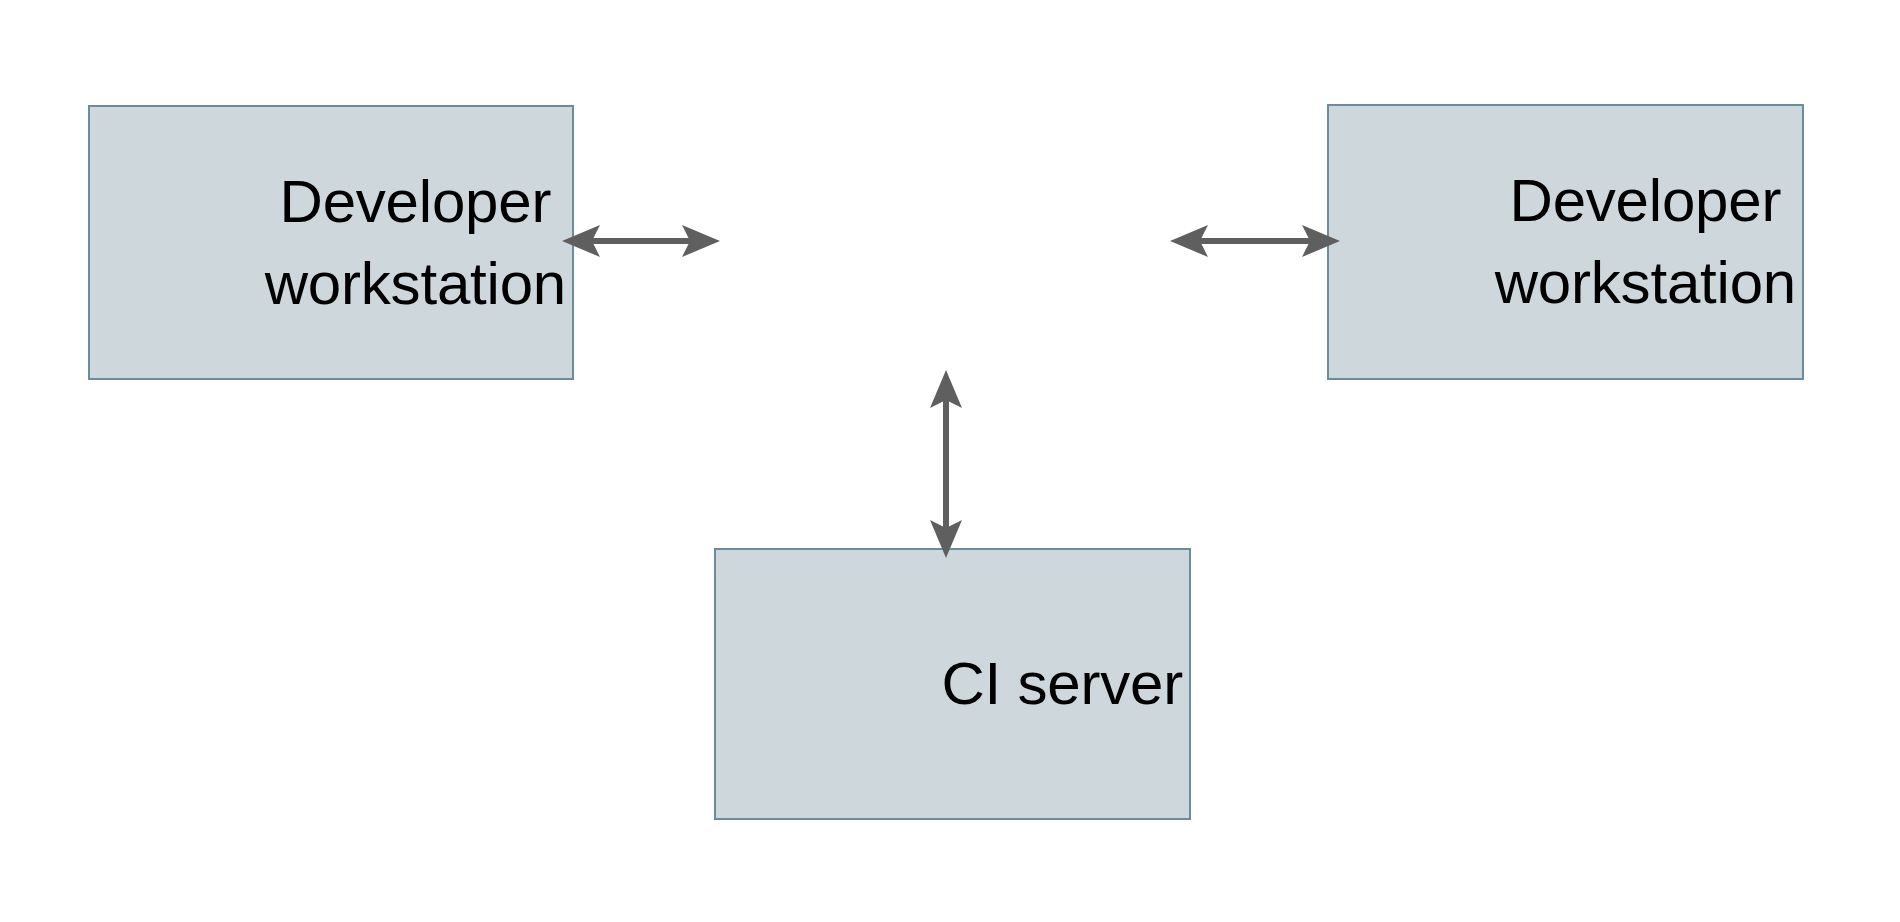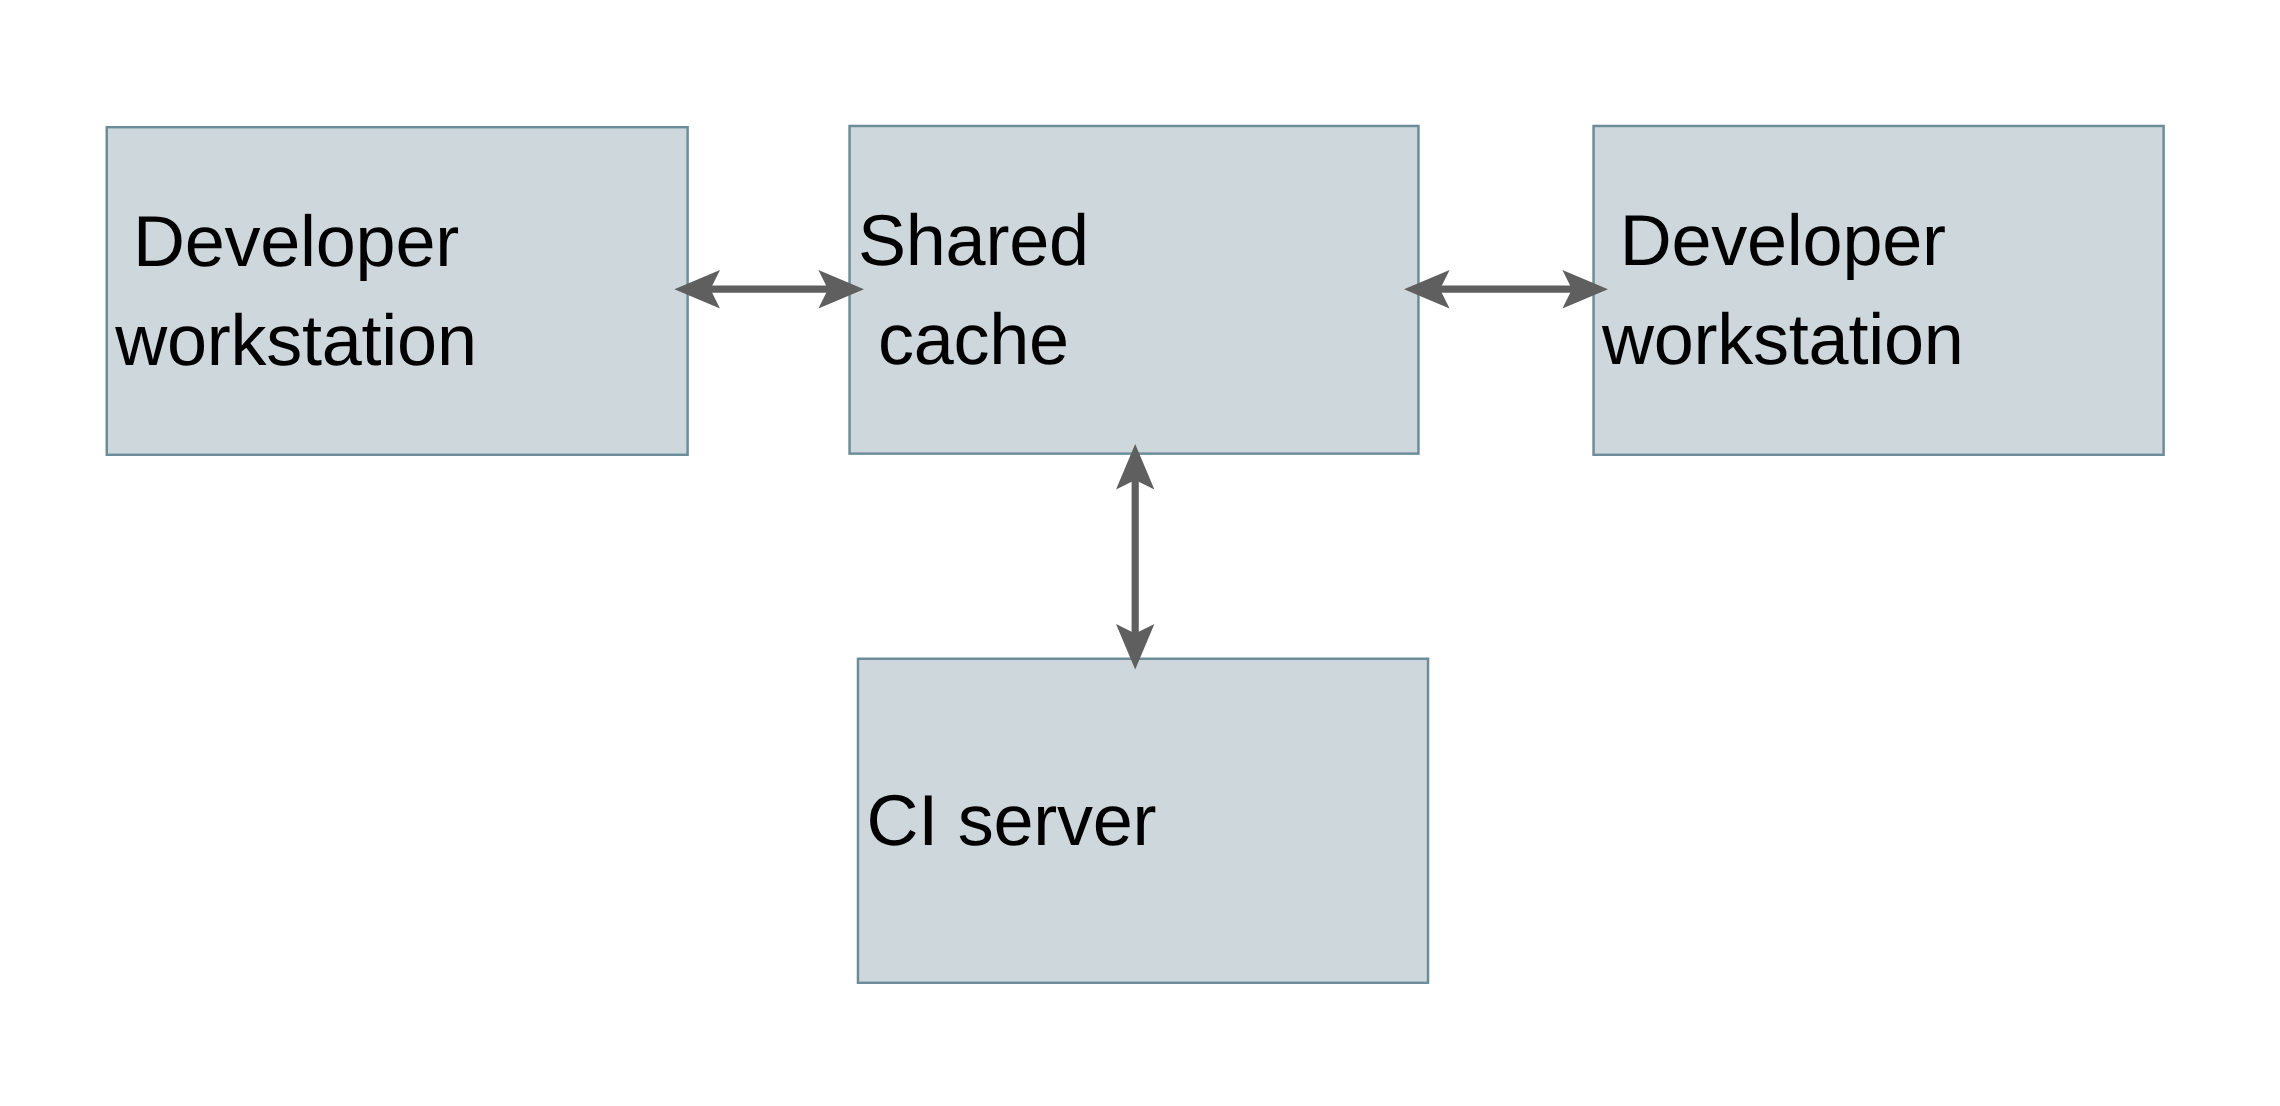--- a/index.html
+++ b/index.html
@@ -18,21 +18,21 @@
     background: #ffffff;
     overflow: hidden;
   }
   .node {
     position: absolute;
     box-sizing: border-box;
     background: #ced8dc;
     border: 2px solid #6d8c99;
     display: flex;
     align-items: center;
-    justify-content: flex-start;
+    justify-content: flex-end;
     text-align: center;
   }
   .node-label {
     font-family: "Liberation Sans", sans-serif;
     font-size: 60px;
     line-height: 1.36;
     color: #000000;
     letter-spacing: -0.2px;
     white-space: pre-line;
     padding: 0 6px;
@@ -54,24 +54,20 @@
 </head>
 <body>
 
 <div id="canvas">
 
   <div class="node" id="node-dev-left">
     <span class="node-label">Developer
 workstation</span>
   </div>
 
-  <div class="node" id="node-shared">
-    <span class="node-label">Shared
-cache</span>
-  </div>
 
   <div class="node" id="node-dev-right">
     <span class="node-label">Developer
 workstation</span>
   </div>
 
   <div class="node" id="node-ci">
     <span class="node-label">CI server</span>
   </div>
 

